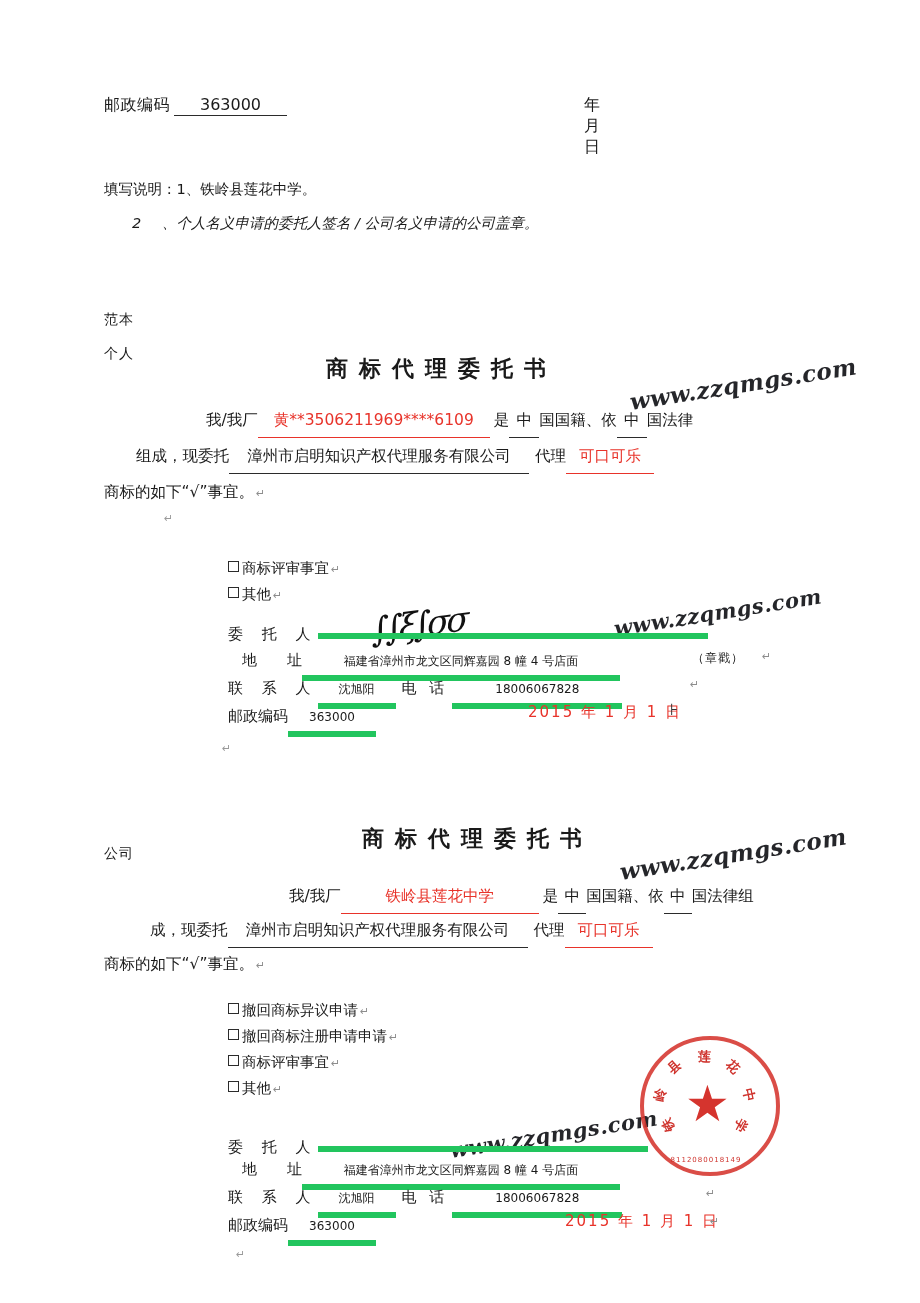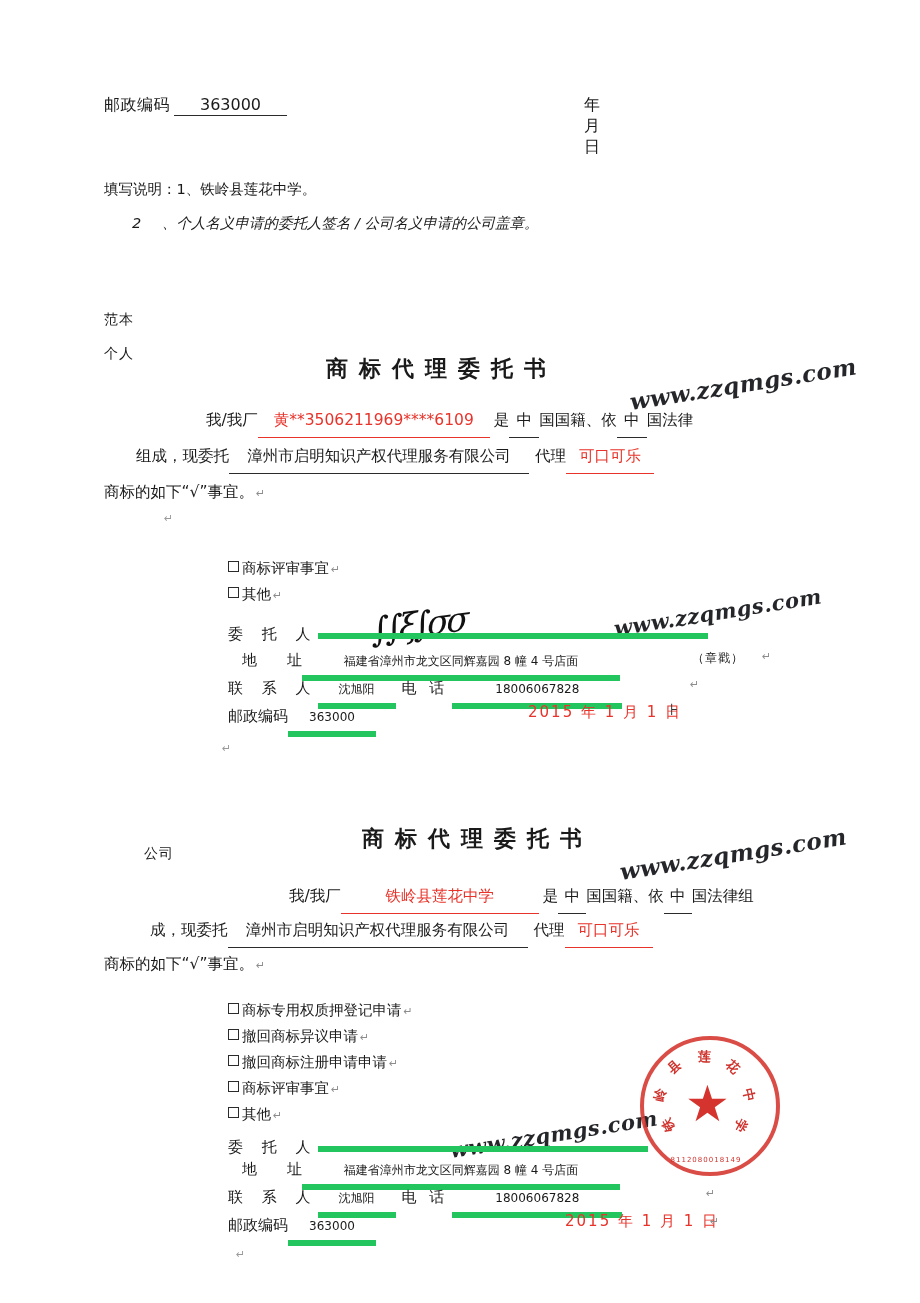--- a/index.html
+++ b/index.html
@@ -185,21 +185,21 @@
     <div class="line1">
       <span>填写说明：</span><span>1</span><span>、</span><span>铁岭县莲花中学。</span>
     </div>
     <div class="num-line">
       <span class="num">2</span><span>、</span><span>个人名义申请的委托人签名 / 公司名义申请的公司盖章。</span>
     </div>
   </div>
 
   <div class="abs section-tag" style="left:104px; top:311px;">范本</div>
   <div class="abs section-tag" style="left:104px; top:345px;">个人</div>
-  <div class="abs section-tag" style="left:104px; top:845px;margin-left:40px;">公司</div>
+  <div class="abs section-tag" style="left:104px; top:845px;">公司</div>
 
   <div class="abs" style="left:0; top:0;">
 
     <div class="abs doc-title" style="left:326px; top:354px;">商标代理委托书</div>
 
     <div class="abs watermark" style="left:632px; top:388px;">www.zzqmgs.com</div>
 
     <div class="abs form-body" style="left:206px; top:404px;">
       <span>我/我厂</span><span class="blank-red" style="min-width:232px;">黄**3506211969****6109</span><span style="padding-left:4px;">是</span><span class="blank-dark" style="min-width:30px;">中</span><span>国国籍、依</span><span class="blank-dark" style="min-width:30px;">中</span><span>国法律</span>
     </div>
@@ -264,23 +264,20 @@
 
     <div class="abs form-body" style="left:150px; top:914px;">
       <span>成，现委托</span><span class="blank-dark" style="min-width:300px;">漳州市启明知识产权代理服务有限公司</span><span style="padding-left:6px;">代理</span><span class="blank-red" style="min-width:88px;">可口可乐</span>
     </div>
 
     <div class="abs form-body" style="left:104px; top:948px;">
       <span>商标的如下“√”事宜。</span><span class="pilcrow">↵</span>
     </div>
 
     <div class="abs check-list" style="left:228px; top:998px;">
-      <div class="check-item">
-        <span class="cbox"></span><span>商标专用权质押登记申请</span><span class="pilcrow">↵</span>
-      </div>
       <div class="check-item">
         <span class="cbox"></span><span>撤回商标异议申请</span><span class="pilcrow">↵</span>
       </div>
       <div class="check-item">
         <span class="cbox"></span><span>撤回商标注册申请申请</span><span class="pilcrow">↵</span>
       </div>
       <div class="check-item">
         <span class="cbox"></span><span>商标评审事宜</span><span class="pilcrow">↵</span>
       </div>
       <div class="check-item">

